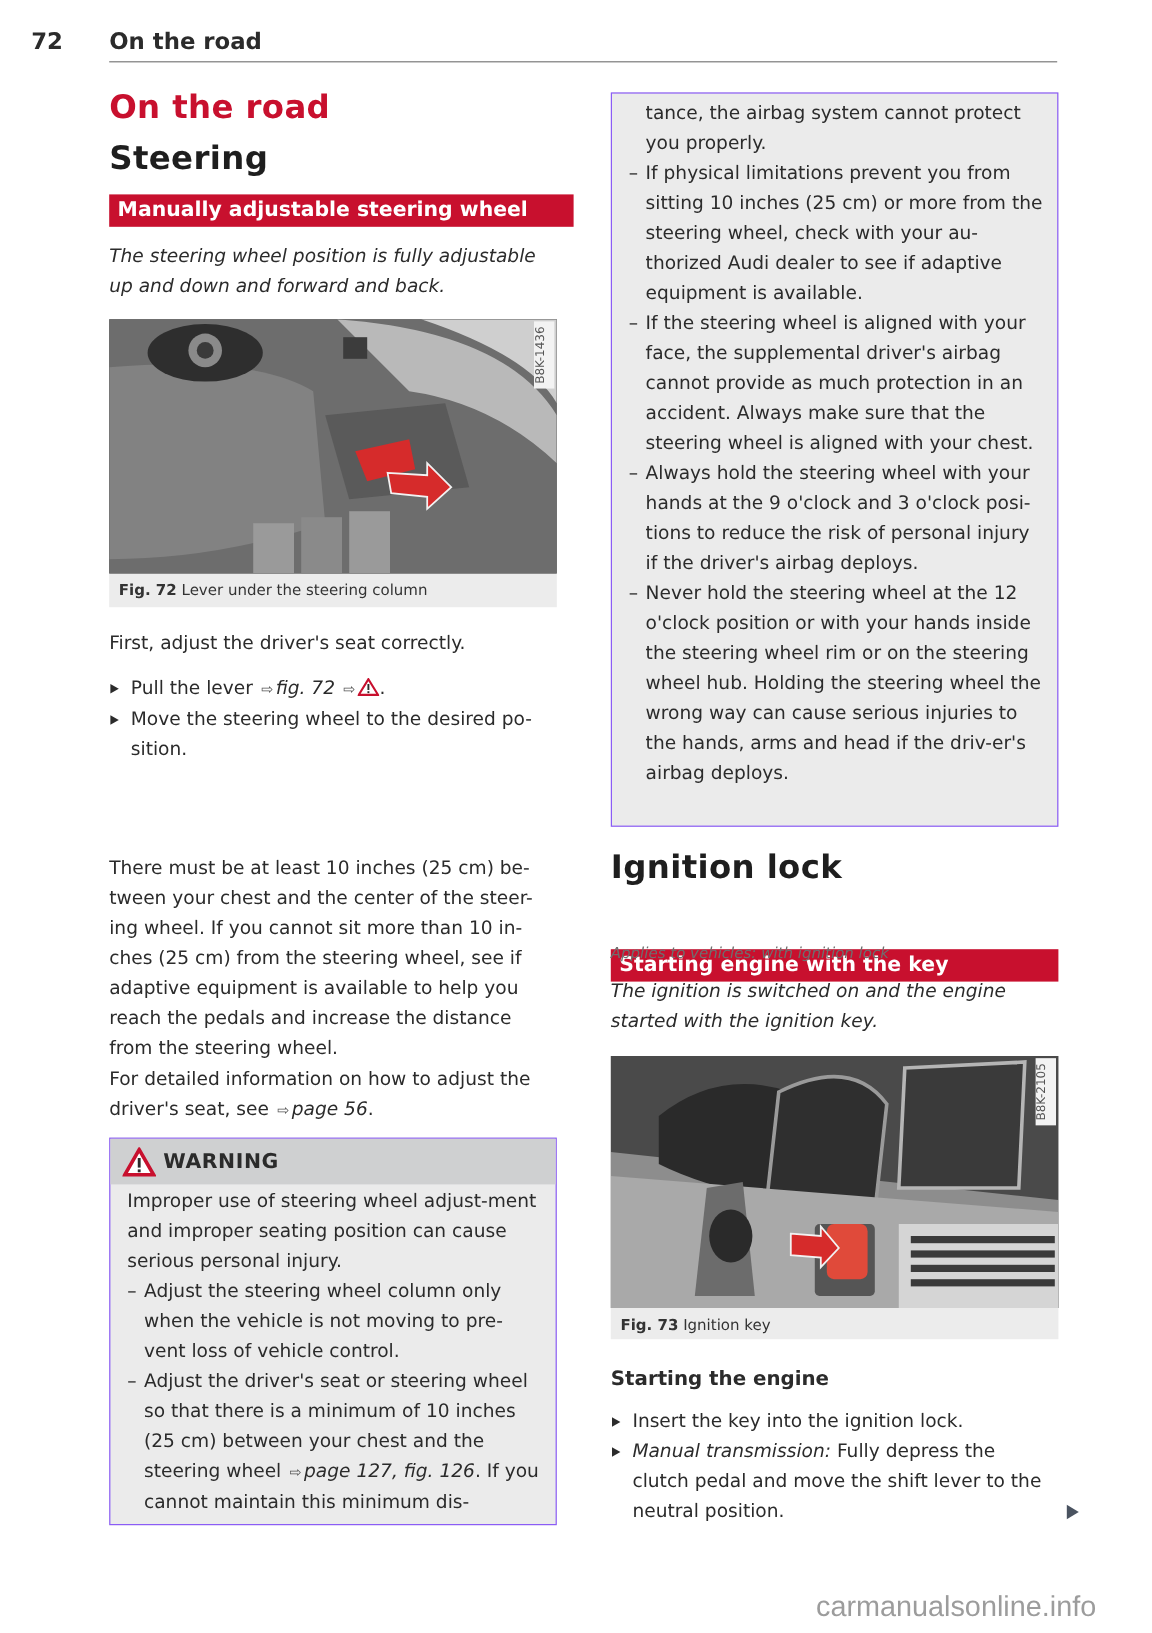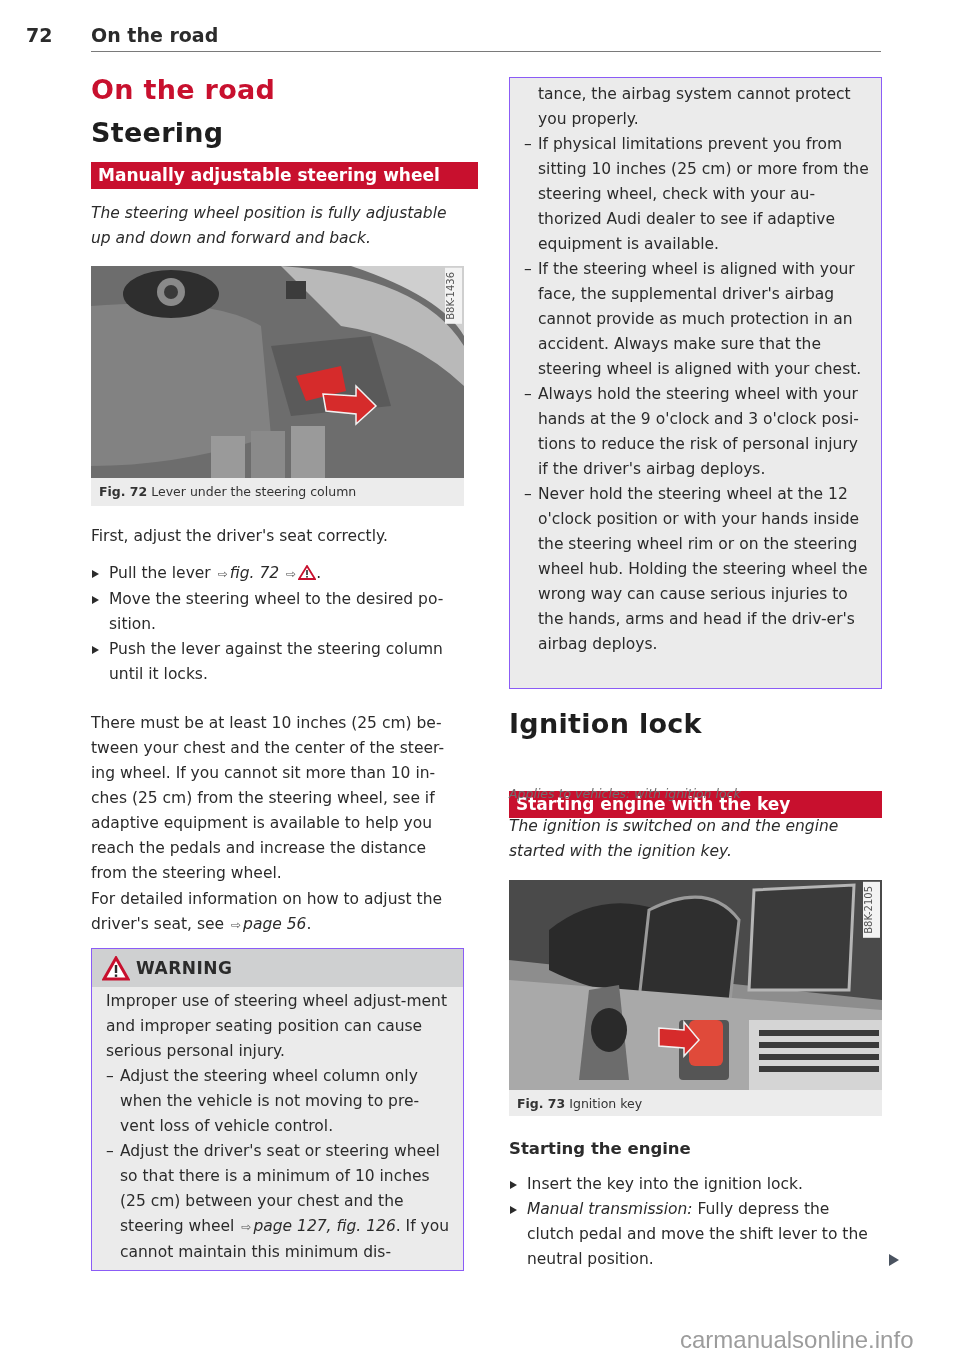--- a/index.html
+++ b/index.html
@@ -100,24 +100,20 @@
     <span class="arrow-ref">⇨</span><span class="ref">fig. 72</span>
     <span class="arrow-ref">⇨</span><svg width="18" height="15" viewBox="0 0 18 15" style="vertical-align:-2px">
         <path d="M9 1 L17 14 L1 14 Z" fill="#fff" stroke="#c8102e" stroke-width="1.8"></path>
         <rect x="8.2" y="5" width="1.6" height="5" fill="#2b2b2b"></rect>
         <rect x="8.2" y="11" width="1.6" height="1.6" fill="#2b2b2b"></rect>
       </svg>.
   </li>
   <li>
     <span class="tri"></span>
     <span>Move the steering wheel to the desired po-sition.</span>
-  </li>
-  <li>
-    <span class="tri"></span>
-    <span>Push the lever against the steering column until it locks.</span>
   </li>
 </ul>
 
 <div class="abs para" style="left:91px; top:711px; width:375px;">There must be at least 10 inches (25 cm) be-tween your chest and the center of the steer-ing wheel. If you cannot sit more than 10 in-ches (25 cm) from the steering wheel, see if adaptive equipment is available to help you reach the pedals and increase the distance from the steering wheel.</div>
 
 <div class="abs para" style="left:91px; top:887px; width:380px;">
   <span>For detailed information on how to adjust the driver's seat, see</span>
   <span class="arrow-ref">⇨</span><span class="ref">page 56</span>.
 </div>
 

